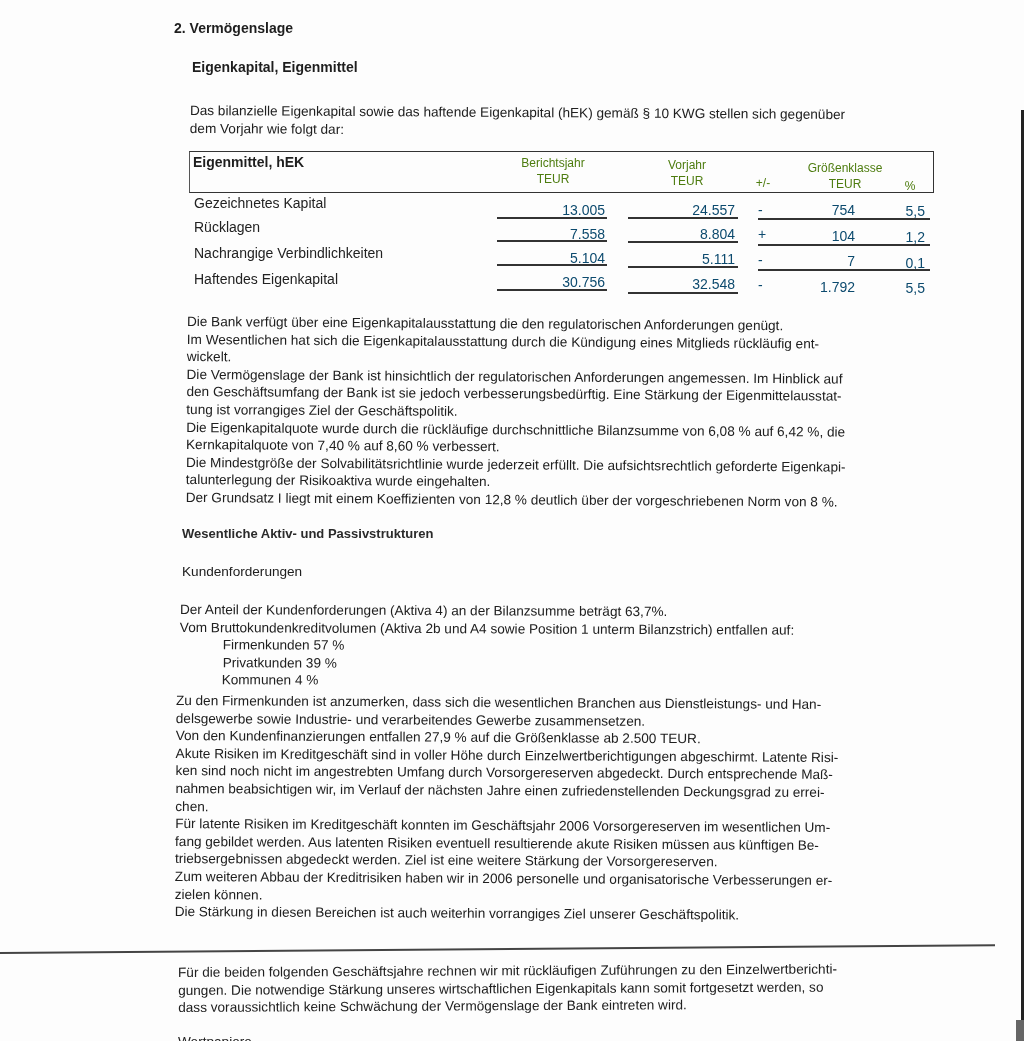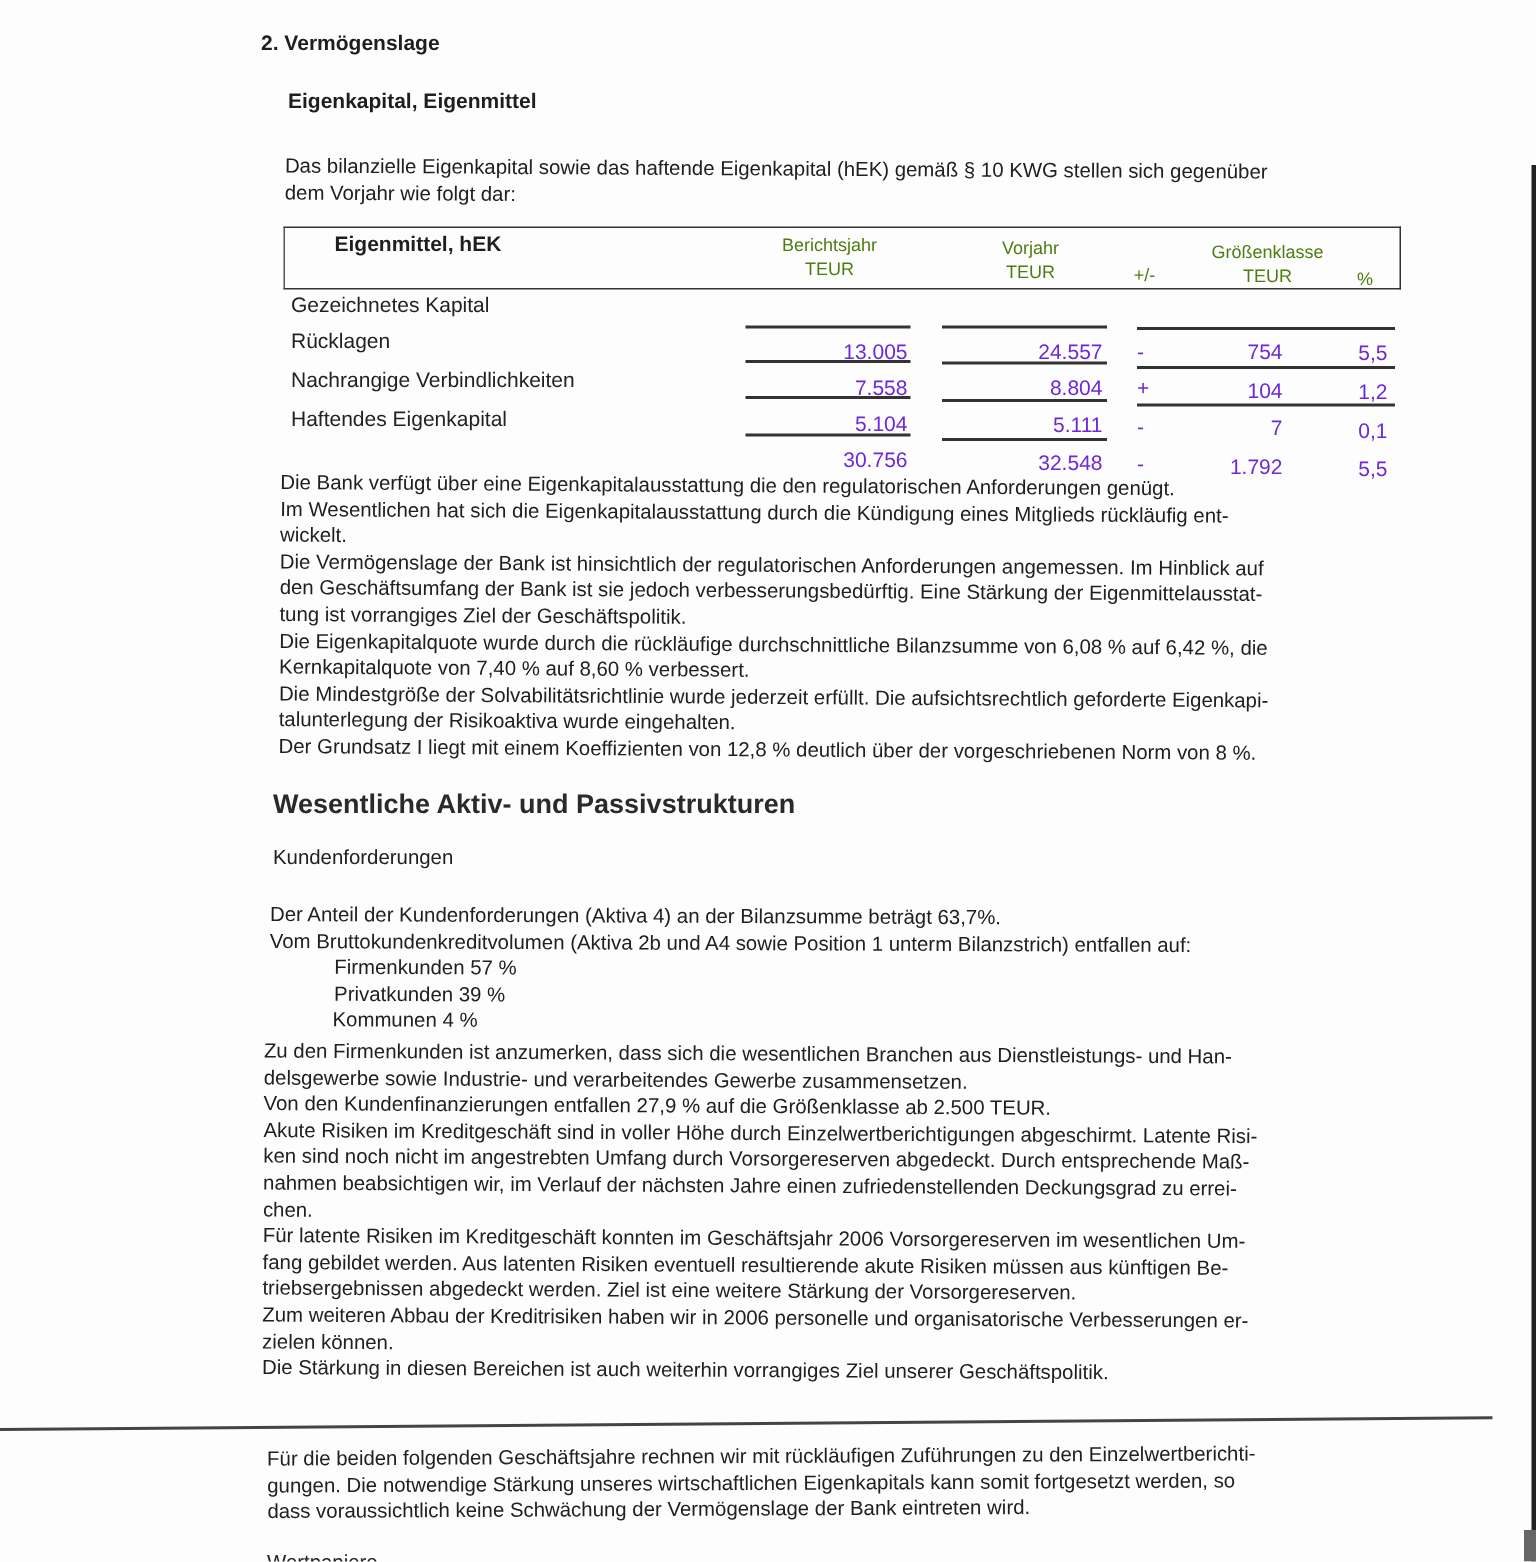--- a/index.html
+++ b/index.html
@@ -5,51 +5,51 @@
   html, body { margin: 0; padding: 0; }
   body {
     width: 1024px; height: 1041px; overflow: hidden;
     background: #fdfdfd; position: relative;
     font-family: "Liberation Sans", sans-serif; color: #1e1e1e;
   }
   .page { position: absolute; left: 0; top: 0; width: 1024px; height: 923px; border-radius: 14px; }
   .abs { position: absolute; white-space: nowrap; }
   .h1 { font-weight: bold; font-size: 14px; }
   .h2 { font-weight: bold; font-size: 14px; }
-  .h3 { font-weight: bold; font-size: 18px; color: #2a2a2a; }
+  .h3 { font-weight: bold; font-size: 13px; color: #2a2a2a; }
   .txt { font-size: 13.6px; line-height: 17.6px; color: #202020; }
   .line { display: block; white-space: nowrap; }
   .tbl-head {
     position: absolute; left: 189px; top: 151px; width: 745px; height: 42px;
     border: 1.5px solid #333; border-left: 1.5px solid #555; box-sizing: border-box;
   }
   .th { position: absolute; font-size: 12px; text-align: center; color: #4d7c0f; }
   .row-label { position: absolute; left: 194px; font-size: 14px; color: #222; }
-  .cell { position: absolute; font-size: 14px; text-align: right; color: #6d28d9; margin-top: 24px; }
+  .cell { position: absolute; font-size: 14px; text-align: right; color: #0c4a6e; }
   .uline { position: absolute; height: 1.5px; background: #333; }
   .divider { position: absolute; height: 1.5px; background: #444; }
   .rightedge { position: absolute; left: 1021px; top: 110px; width: 3px; height: 931px; background: #222; }
   .rightedge2 { position: absolute; left: 1016px; top: 1020px; width: 8px; height: 21px; background: #666; }
 </style>
 </head>
 <body>
 
 <div class="page">
 
   <div class="abs h1" style="left:174px; top:20px;">2. Vermögenslage</div>
   <div class="abs h2" style="left:192px; top:59px;">Eigenkapital, Eigenmittel</div>
 
   <div class="abs txt" style="left:190px; top:102px; transform:rotate(0.35deg); transform-origin:left top;">
     <span class="line">Das bilanzielle Eigenkapital sowie das haftende Eigenkapital (hEK) gemäß § 10 KWG stellen sich gegenüber</span>
     <span class="line">dem Vorjahr wie folgt dar:</span>
   </div>
 
   <div>
     <div class="tbl-head">
-      <div class="abs" style="left:3px; top:2px; font-weight:bold; font-size:14px;margin-left:30px;">Eigenmittel, hEK</div>
+      <div class="abs" style="left:3px; top:2px; font-weight:bold; font-size:14px;">Eigenmittel, hEK</div>
       <div class="th" style="left:318px; top:4px; width:90px;">Berichtsjahr</div>
       <div class="th" style="left:318px; top:20px; width:90px;">TEUR</div>
       <div class="th" style="left:462px; top:6px; width:70px;">Vorjahr</div>
       <div class="th" style="left:462px; top:22px; width:70px;">TEUR</div>
       <div class="th" style="left:563px; top:24px; width:20px;">+/-</div>
       <div class="th" style="left:610px; top:9px; width:90px;">Größenklasse</div>
       <div class="th" style="left:620px; top:25px; width:70px;">TEUR</div>
       <div class="th" style="left:710px; top:27px; width:20px;">%</div>
     </div>
 

